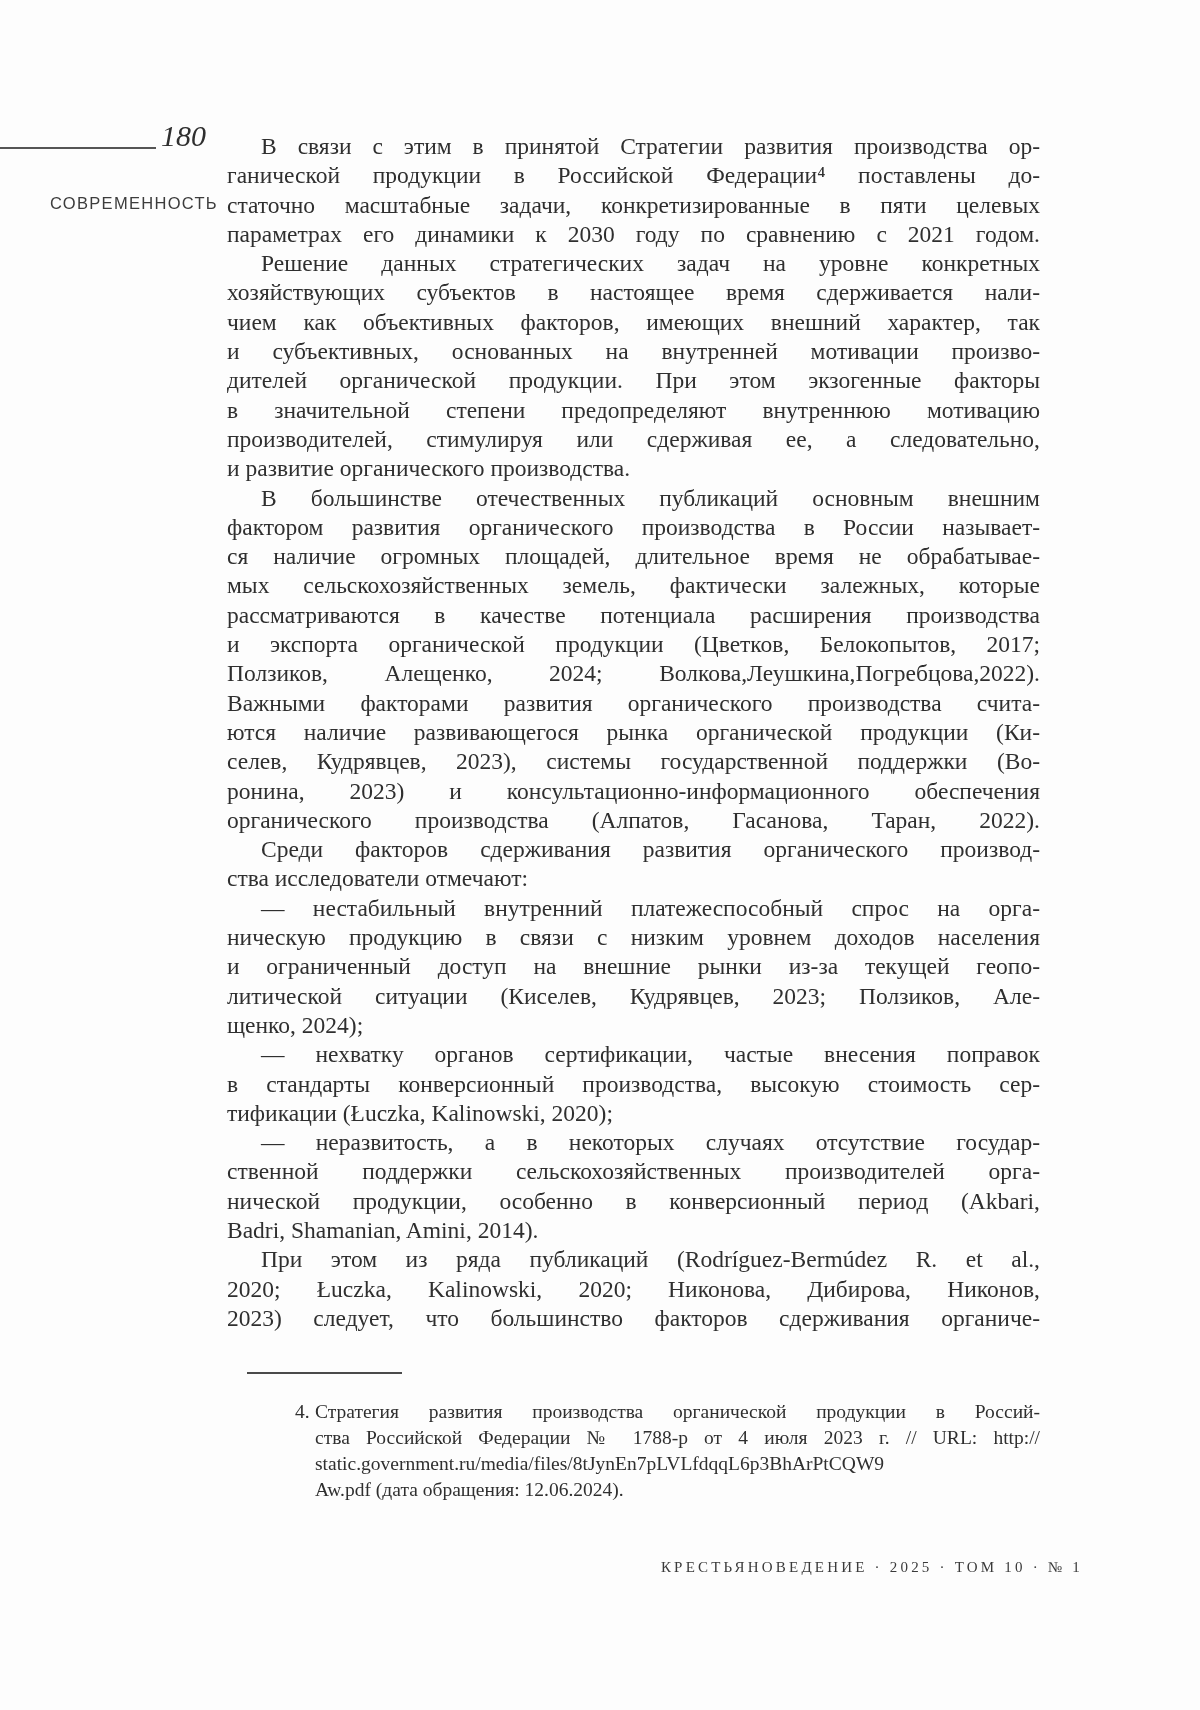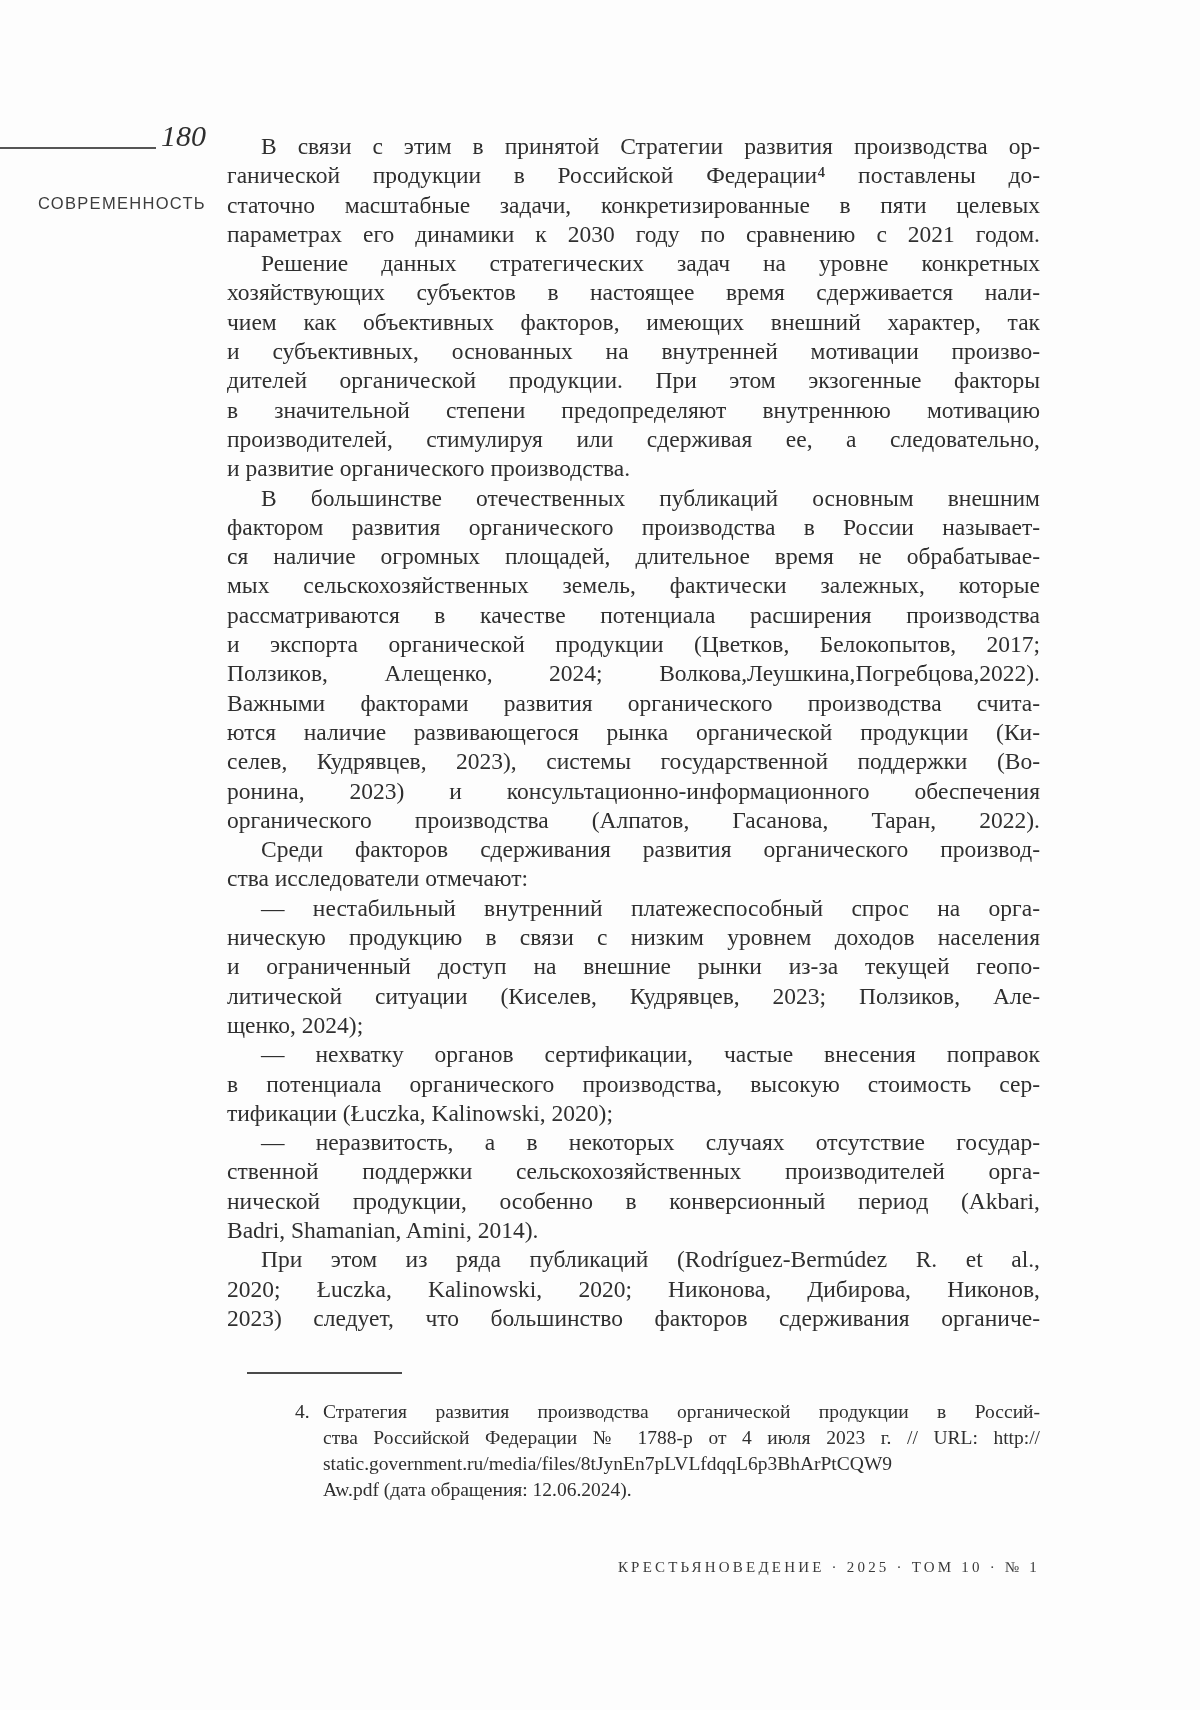--- a/index.html
+++ b/index.html
@@ -23,21 +23,21 @@
     left: 0; top: 121px;
     width: 206px;
     text-align: right;
     font-style: italic;
     font-size: 30px;
     line-height: 1;
     color: #2f2f2f;
   }
   .section-label {
     position: absolute;
-    left: 0; top: 194px;
+    left: 12px; top: 194px;
     width: 206px;
     text-align: right;
     font-family: "Liberation Sans", "DejaVu Sans", sans-serif;
     font-size: 16.5px;
     letter-spacing: 1.3px;
     color: #3c3c3c;
   }
   .main-text {
     position: absolute;
     left: 227px; top: 132px;
@@ -58,29 +58,30 @@
     background: #4a4a4a;
   }
   .footnote {
     position: absolute;
     left: 295px; top: 1399px;
     width: 745px;
     font-size: 19.5px;
     line-height: 26px;
   }
   .fn-num { position: absolute; left: 0; top: 0; }
-  .fn-lines { margin-left: 28px; }
+  .fn-lines { margin-left: 20px; }
   .footer-line {
     position: absolute;
     left: 0; top: 1559px;
     width: 1040px;
     text-align: right;
     font-size: 15px;
     letter-spacing: 3.2px;
     color: #3a3a3a;
+    padding-left: 43px;
   }
 </style>
 </head>
 <body>
 
 <div class="page">
 
   <div class="margin-rule"></div>
 
   <div class="page-number">180</div>
@@ -124,21 +125,21 @@
       </div>
       <div>
         <div class="ln indent">— нестабильный внутренний платежеспособный спрос на орга-</div>
         <div class="ln">ническую продукцию в связи с низким уровнем доходов населения</div>
         <div class="ln">и ограниченный доступ на внешние рынки из-за текущей геопо-</div>
         <div class="ln">литической ситуации (Киселев, Кудрявцев, 2023; Ползиков, Але-</div>
         <div class="ln endline">щенко, 2024);</div>
       </div>
       <div>
         <div class="ln indent">— нехватку органов сертификации, частые внесения поправок</div>
-        <div class="ln">в потенциала органического производства, высокую стоимость сер-</div>
+        <div class="ln">в стандарты конверсионный производства, высокую стоимость сер-</div>
         <div class="ln endline">тификации (Łuczka, Kalinowski, 2020);</div>
       </div>
       <div>
         <div class="ln indent">— неразвитость, а в некоторых случаях отсутствие государ-</div>
         <div class="ln">ственной поддержки сельскохозяйственных производителей орга-</div>
         <div class="ln">нической продукции, особенно в конверсионный период (Akbari,</div>
         <div class="ln endline">Badri, Shamanian, Amini, 2014).</div>
       </div>
       <div>
         <div class="ln indent">При этом из ряда публикаций (Rodríguez-Bermúdez R. et al.,</div>

